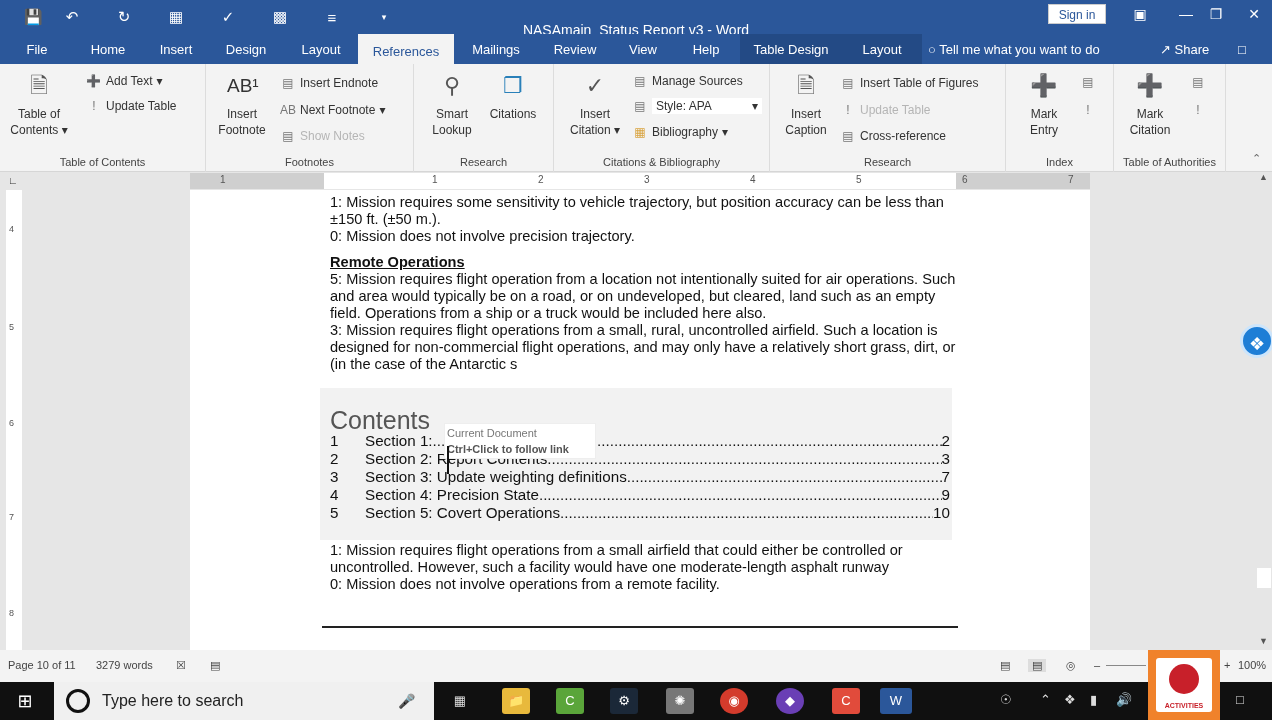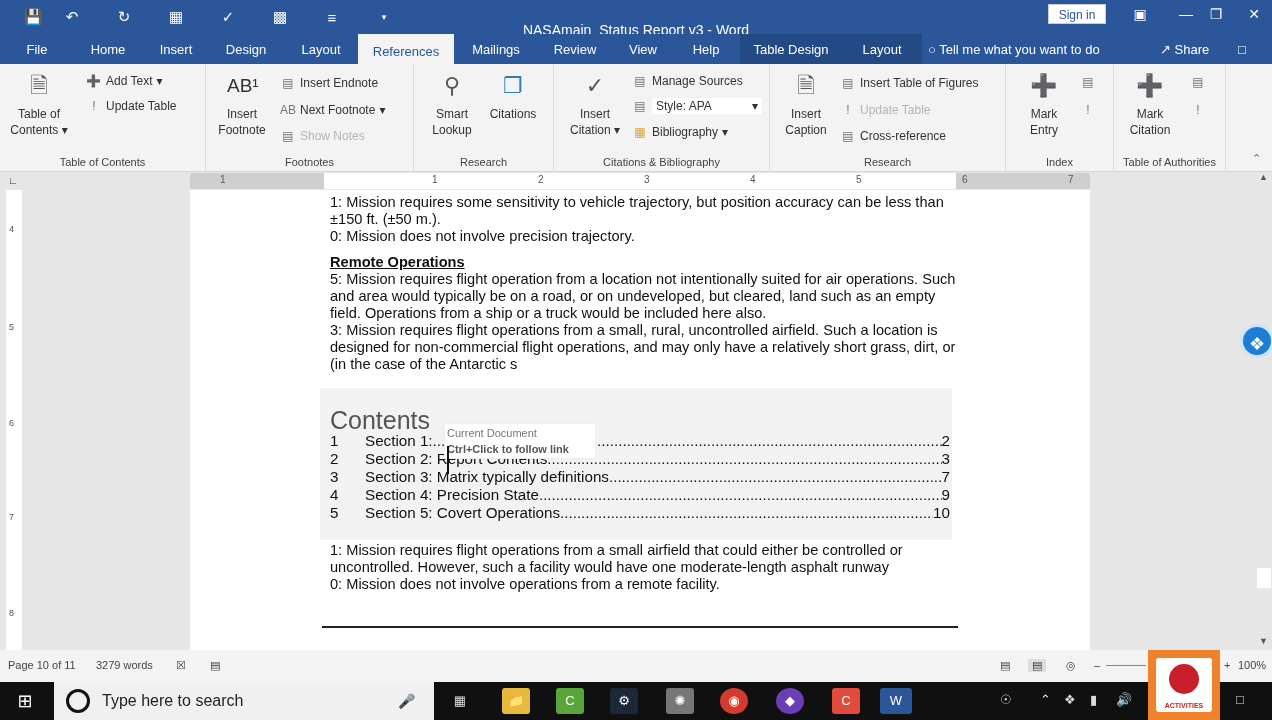--- a/index.html
+++ b/index.html
@@ -257,21 +257,21 @@
         <span class="p">2</span>
       </div>
     <div class="toc-row" style="top:62px">
         <span class="n">2</span>
         <span class="t">Section 2: Report Contents</span>
         <span class="dots"></span>
         <span class="p">3</span>
       </div>
     <div class="toc-row" style="top:80px">
         <span class="n">3</span>
-        <span class="t">Section 3: Matrix typically definitions</span>
+        <span class="t">Section 3: Update weighting definitions</span>
         <span class="dots"></span>
         <span class="p">7</span>
       </div>
     <div class="toc-row" style="top:98px">
         <span class="n">4</span>
         <span class="t">Section 4: Precision State</span>
         <span class="dots"></span>
         <span class="p">9</span>
       </div>
     <div class="toc-row" style="top:116px">

